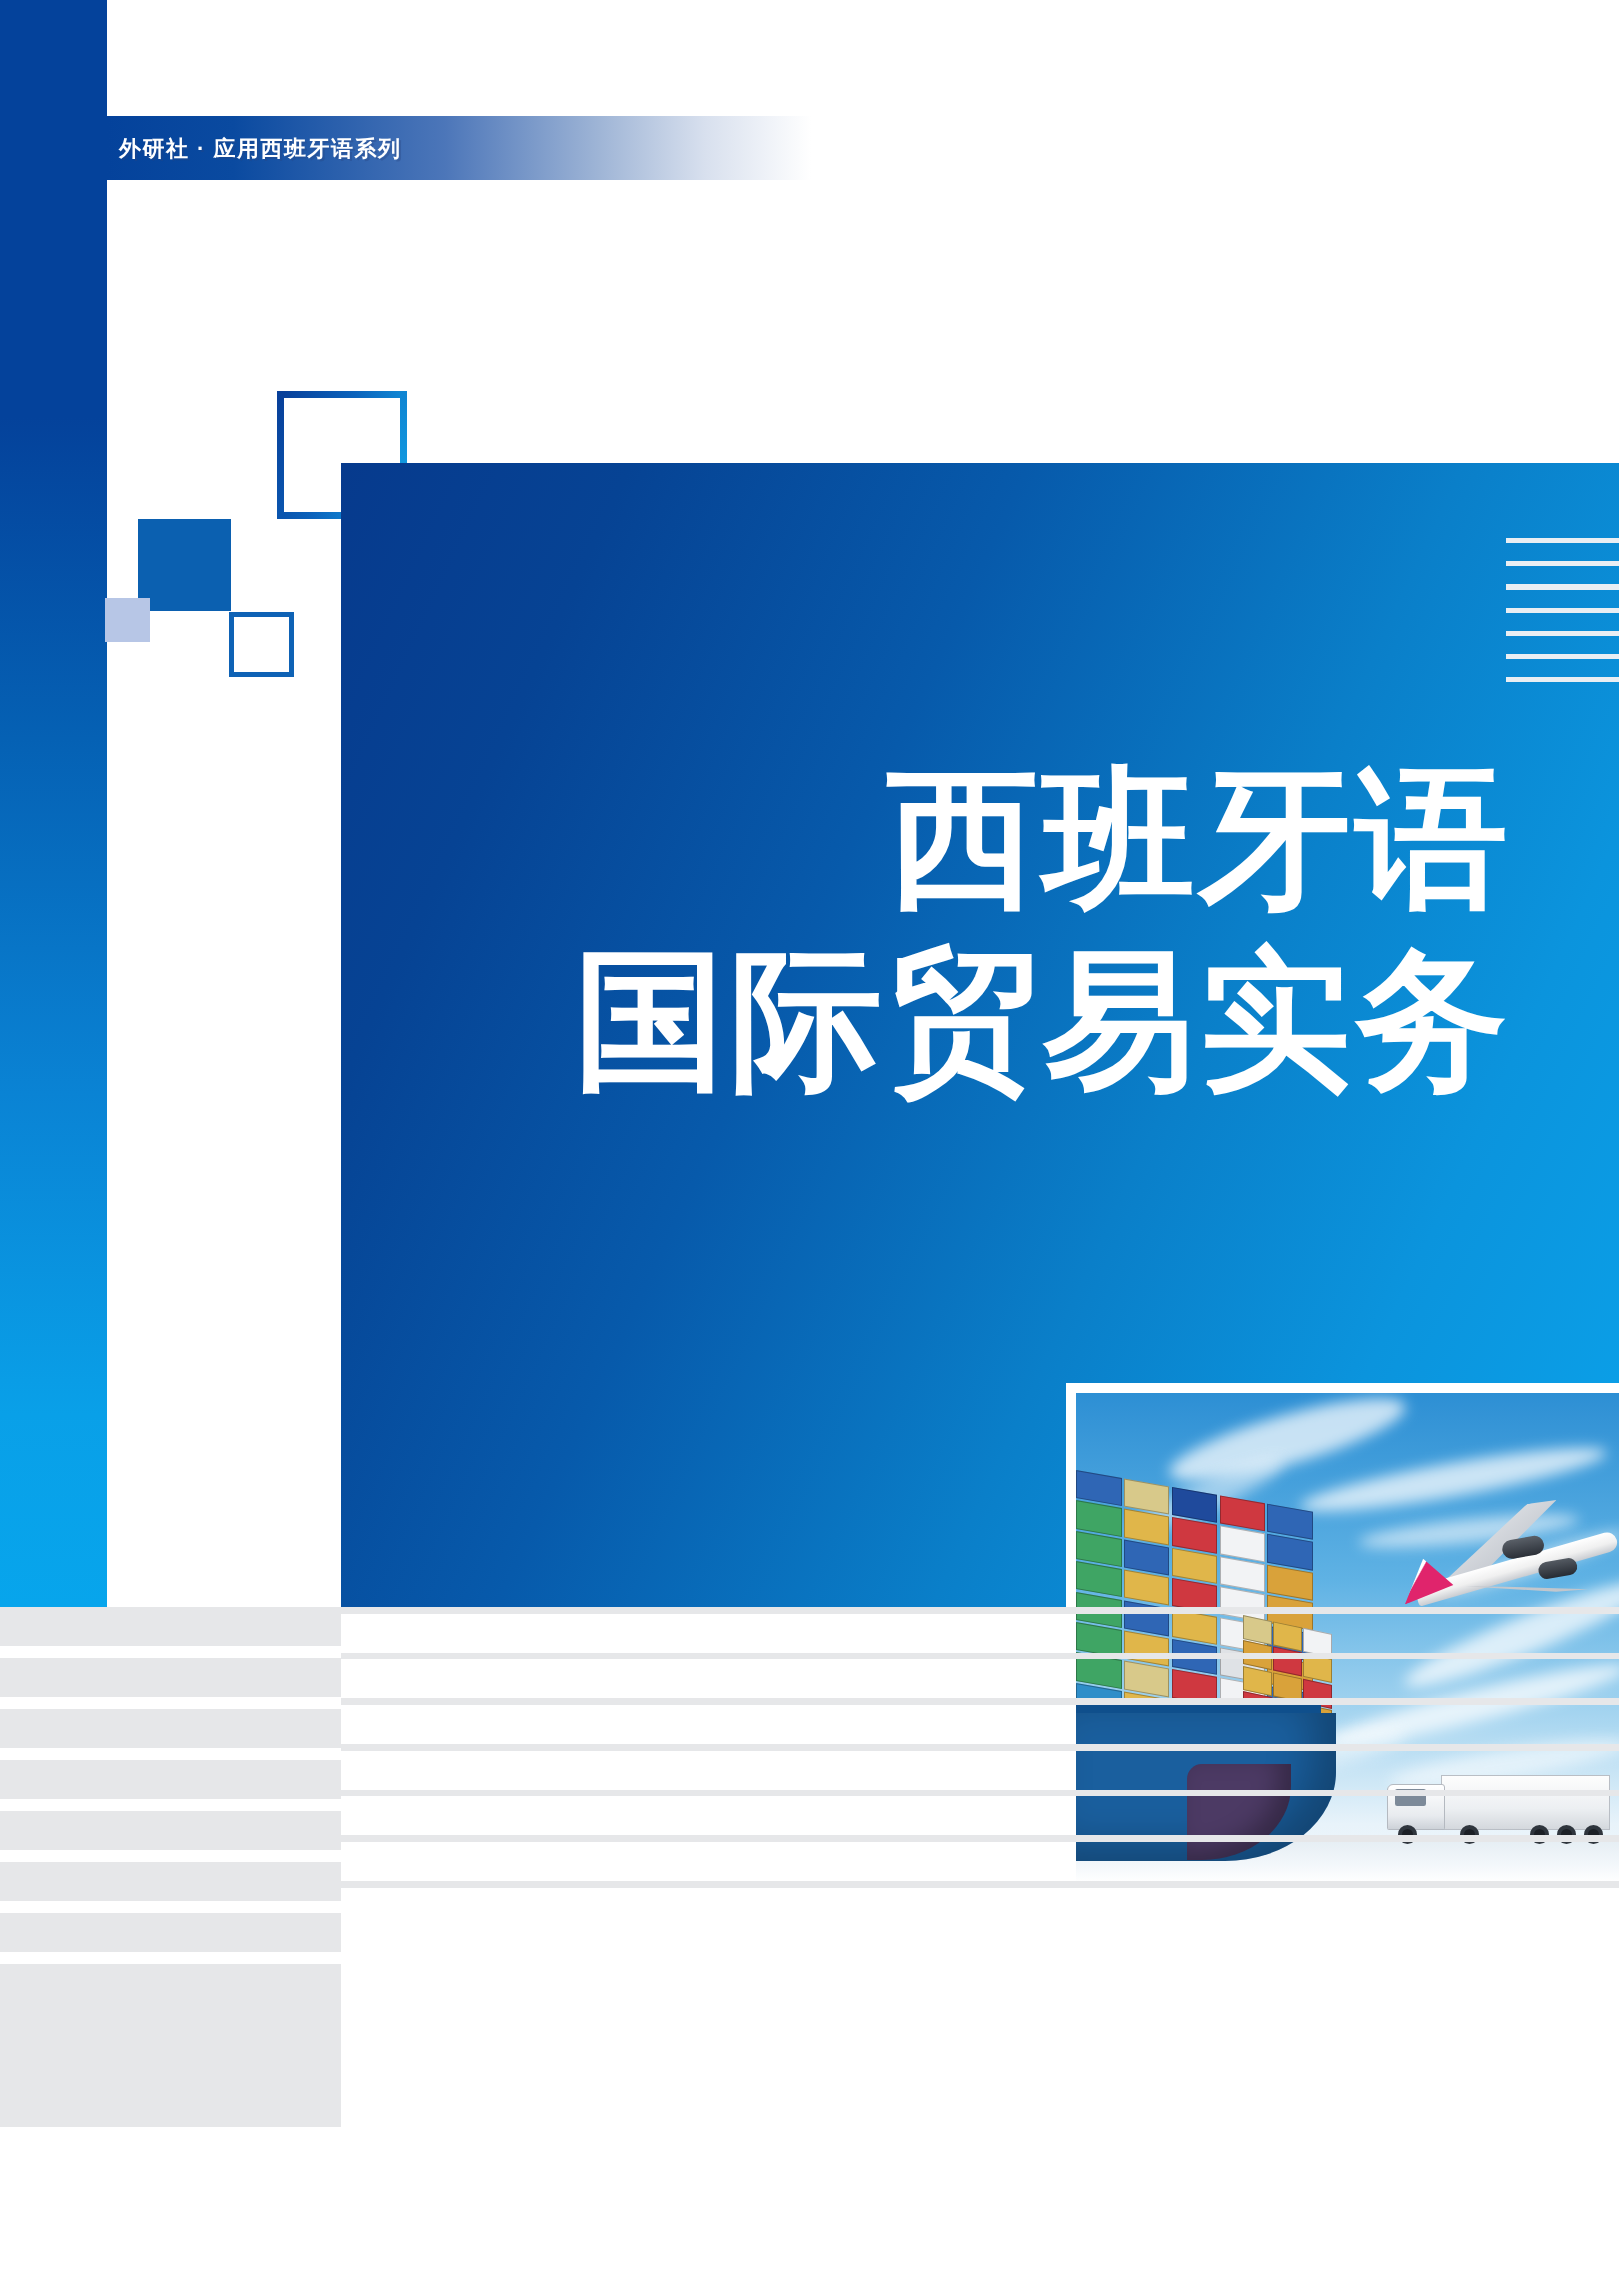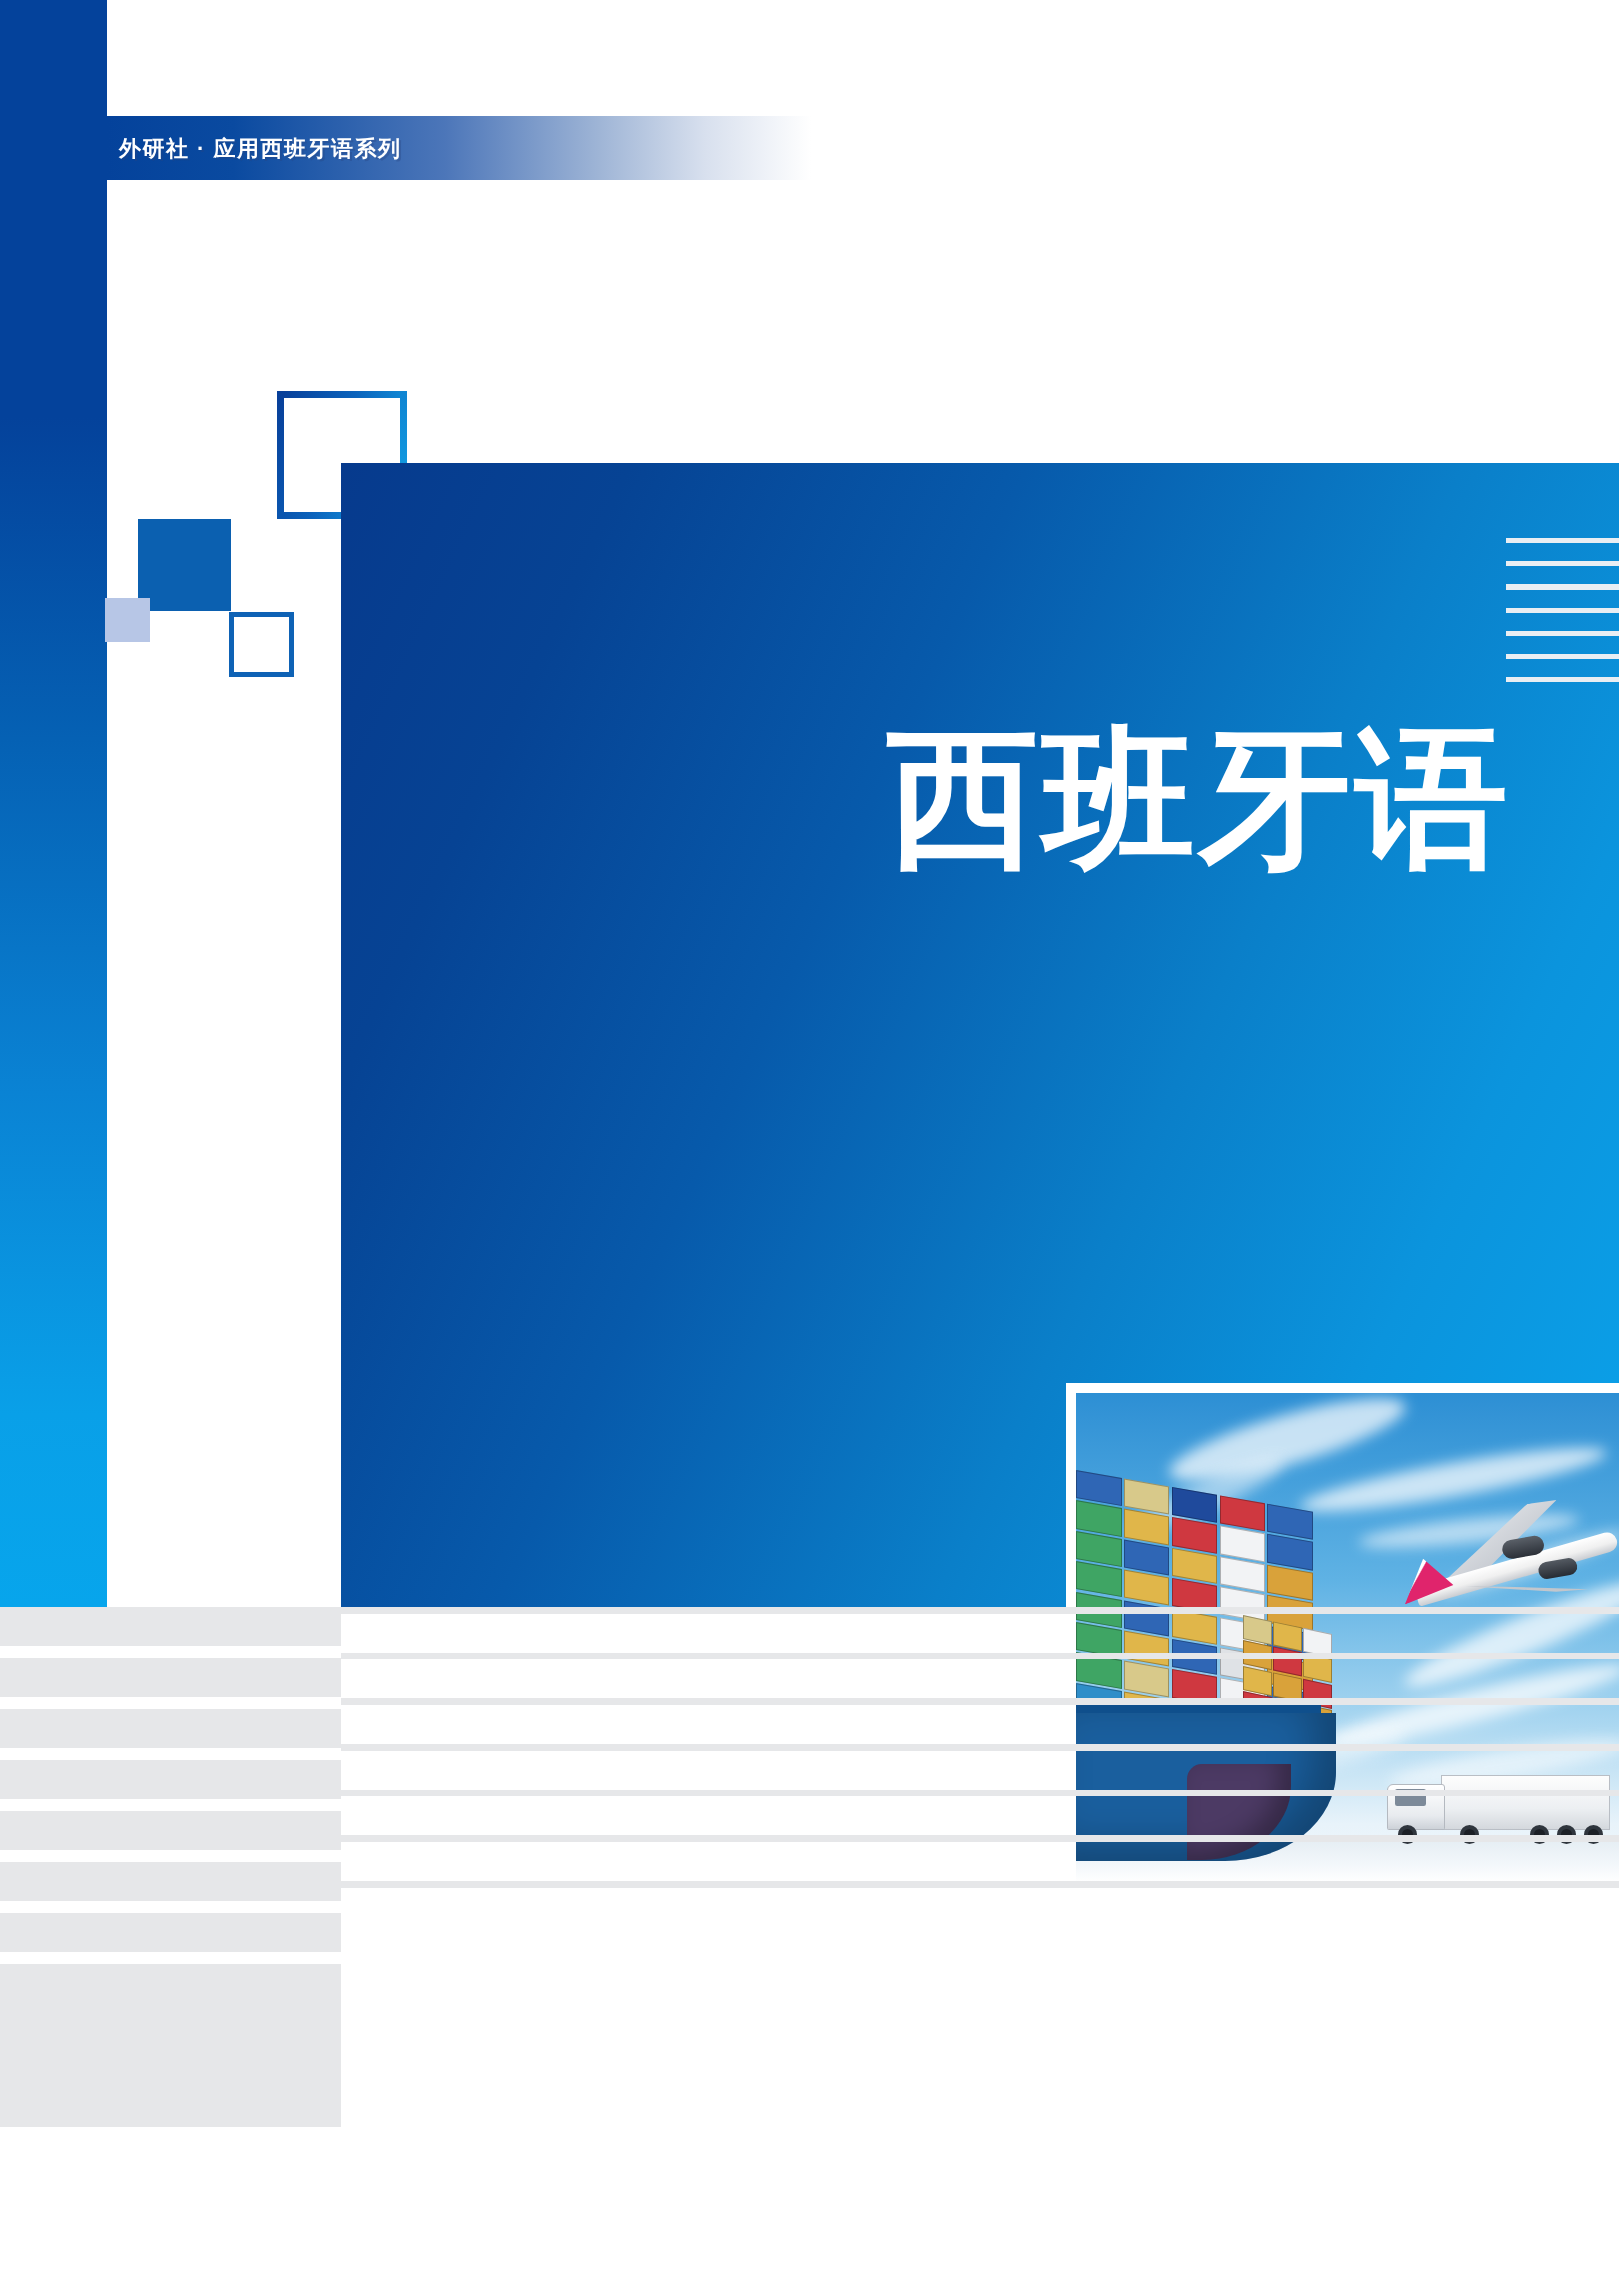--- a/index.html
+++ b/index.html
@@ -149,21 +149,21 @@
     height: 5.2px;
     background: #e9eef3;
     margin-bottom: 18px;
     width: 115px;
   }
 
   
   .chinese-title {
     position: absolute;
     left: 474px;
-    top: 708px;
+    top: 748px;
     width: 1038px;
     text-align: right;
     color: #ffffff;
     font-family: "DejaVu Sans", "Liberation Sans", sans-serif;
     font-size: 152px;
     font-weight: bold;
     line-height: 182px;
     letter-spacing: 4.4px;
     white-space: nowrap;
   }
@@ -439,20 +439,21 @@
       <div class="dline"></div>
       <div class="dline"></div>
       <div class="dline"></div>
       <div class="dline"></div>
       <div class="dline"></div>
     </div>
 
 
   <div class="chinese-title">
     <span class="cline">西班牙语</span>
+    <span class="cline">国际贸易实务</span>
   </div>
 
 
   <div class="photo-frame">
     <div class="photo">
       <div class="cloud c1"></div>
       <div class="cloud c2"></div>
       <div class="cloud c3"></div>
       <div class="cloud c4"></div>
       <div class="cloud c5"></div>

